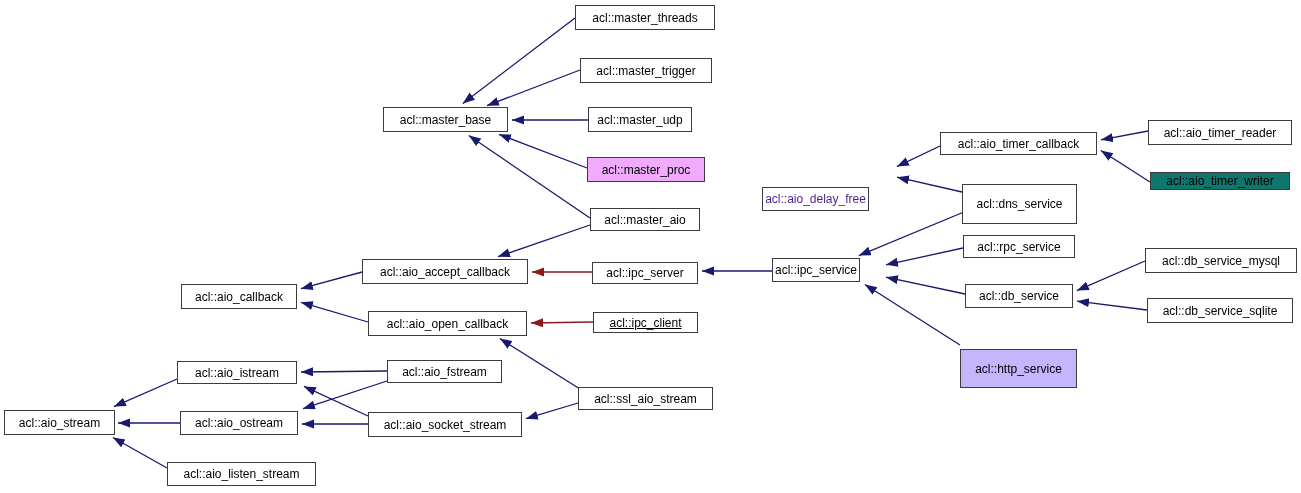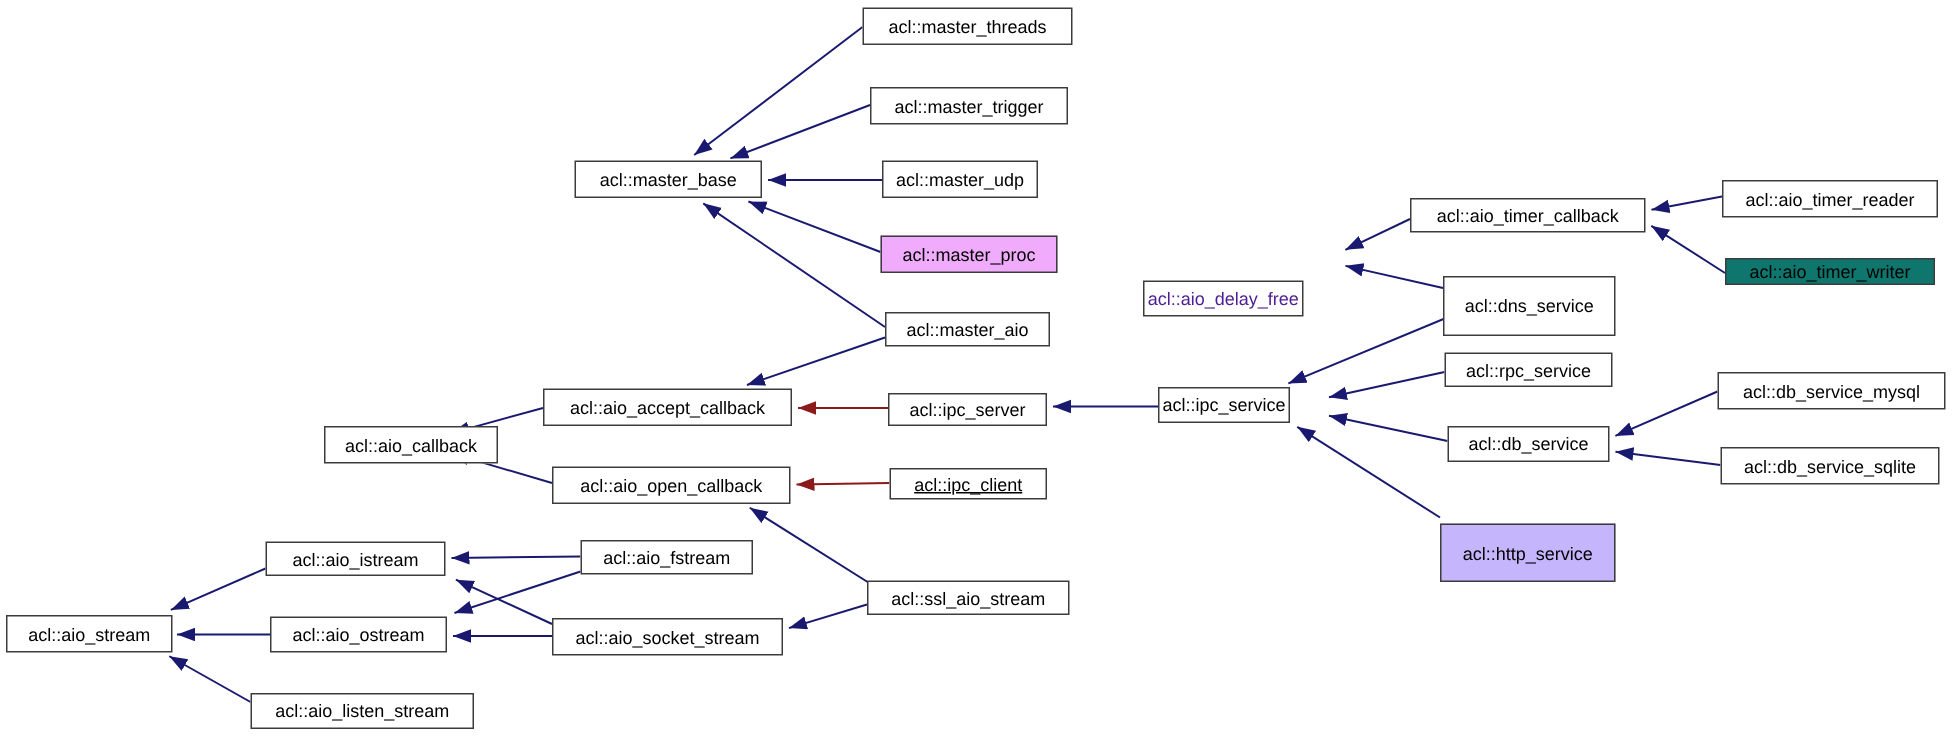--- a/index.html
+++ b/index.html
@@ -83,21 +83,21 @@
       </g>
   </svg>
   <div id="node-layer">
       <div class="node" style="left: 575px; top: 5px; width: 140px; height: 25px; background: rgb(255, 255, 255); border-color: rgb(60, 60, 60); color: rgb(0, 0, 0);">acl::master_threads</div>
       <div class="node" style="left: 580px; top: 58px; width: 132px; height: 25px; background: rgb(255, 255, 255); border-color: rgb(60, 60, 60); color: rgb(0, 0, 0);">acl::master_trigger</div>
       <div class="node" style="left: 588px; top: 107px; width: 104px; height: 25px; background: rgb(255, 255, 255); border-color: rgb(60, 60, 60); color: rgb(0, 0, 0);">acl::master_udp</div>
       <div class="node" style="left: 587px; top: 157px; width: 118px; height: 25px; background: #f0abfc; border-color: rgb(60, 60, 60); color: rgb(0, 0, 0);">acl::master_proc</div>
       <div class="node" style="left: 383px; top: 107px; width: 125px; height: 25px; background: rgb(255, 255, 255); border-color: rgb(60, 60, 60); color: rgb(0, 0, 0);">acl::master_base</div>
       <div class="node" style="left: 590px; top: 208px; width: 110px; height: 23px; background: rgb(255, 255, 255); border-color: rgb(60, 60, 60); color: rgb(0, 0, 0);">acl::master_aio</div>
       <div class="node" style="left: 362px; top: 259px; width: 166px; height: 25px; background: rgb(255, 255, 255); border-color: rgb(60, 60, 60); color: rgb(0, 0, 0);">acl::aio_accept_callback</div>
-      <div class="node" style="left: 181px; top: 284px; width: 116px; height: 25px; background: rgb(255, 255, 255); border-color: rgb(60, 60, 60); color: rgb(0, 0, 0); margin-left: 35px;">acl::aio_callback</div>
+      <div class="node" style="left: 181px; top: 284px; width: 116px; height: 25px; background: rgb(255, 255, 255); border-color: rgb(60, 60, 60); color: rgb(0, 0, 0);">acl::aio_callback</div>
       <div class="node" style="left: 368px; top: 311px; width: 159px; height: 25px; background: rgb(255, 255, 255); border-color: rgb(60, 60, 60); color: rgb(0, 0, 0);">acl::aio_open_callback</div>
       <div class="node" style="left: 592px; top: 262px; width: 106px; height: 22px; background: rgb(255, 255, 255); border-color: rgb(60, 60, 60); color: rgb(0, 0, 0);">acl::ipc_server</div>
       <div class="node" style="left: 593px; top: 312px; width: 105px; height: 21px; background: rgb(255, 255, 255); border-color: rgb(60, 60, 60); color: rgb(0, 0, 0); text-decoration: underline;">acl::ipc_client</div>
       <div class="node" style="left: 762px; top: 158px; width: 107px; height: 24px; background: rgb(255, 255, 255); border-color: rgb(60, 60, 60); color: #4c1d95; margin-top: 29px;">acl::aio_delay_free</div>
       <div class="node" style="left: 940px; top: 132px; width: 157px; height: 23px; background: rgb(255, 255, 255); border-color: rgb(60, 60, 60); color: rgb(0, 0, 0);">acl::aio_timer_callback</div>
       <div class="node" style="left: 1148px; top: 120px; width: 144px; height: 25px; background: rgb(255, 255, 255); border-color: rgb(60, 60, 60); color: rgb(0, 0, 0);">acl::aio_timer_reader</div>
       <div class="node" style="left: 1150px; top: 172px; width: 140px; height: 18px; background: #0f766e; border-color: rgb(60, 60, 60); color: rgb(0, 0, 0);">acl::aio_timer_writer</div>
       <div class="node" style="left: 962px; top: 184px; width: 115px; height: 40px; background: rgb(255, 255, 255); border-color: rgb(60, 60, 60); color: rgb(0, 0, 0);">acl::dns_service</div>
       <div class="node" style="left: 963px; top: 235px; width: 112px; height: 23px; background: rgb(255, 255, 255); border-color: rgb(60, 60, 60); color: rgb(0, 0, 0);">acl::rpc_service</div>
       <div class="node" style="left: 772px; top: 258px; width: 88px; height: 24px; background: rgb(255, 255, 255); border-color: rgb(60, 60, 60); color: rgb(0, 0, 0);">acl::ipc_service</div>

